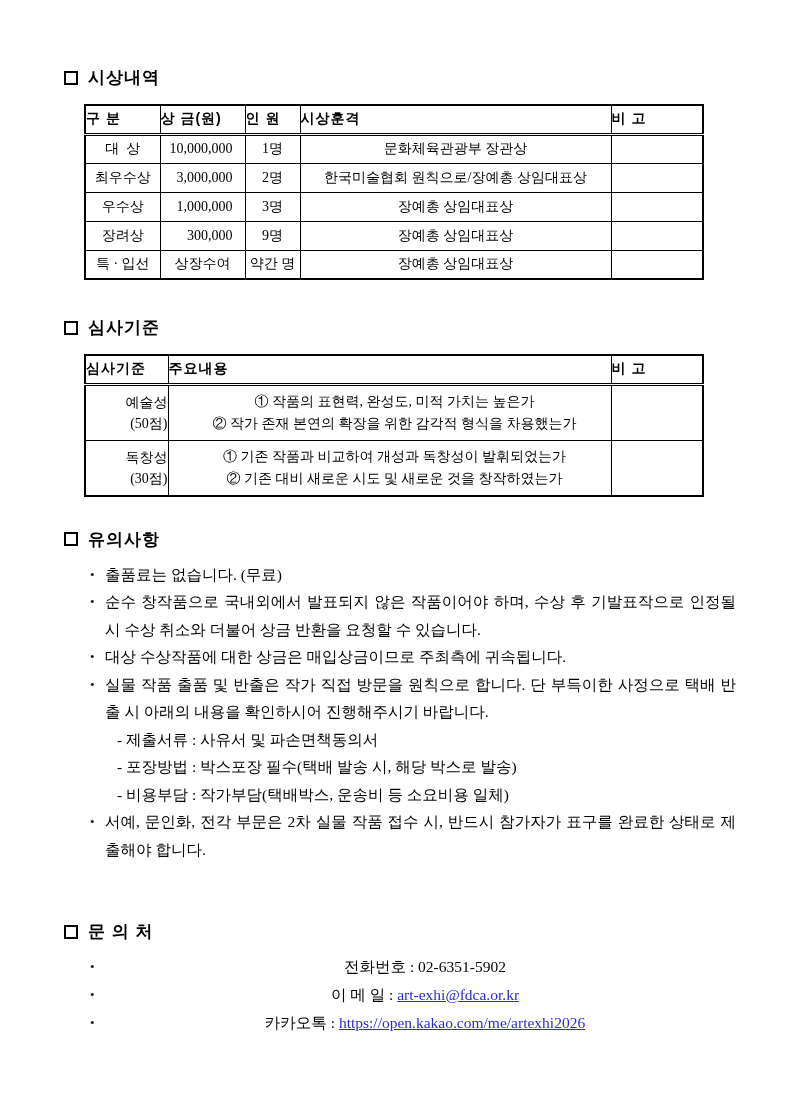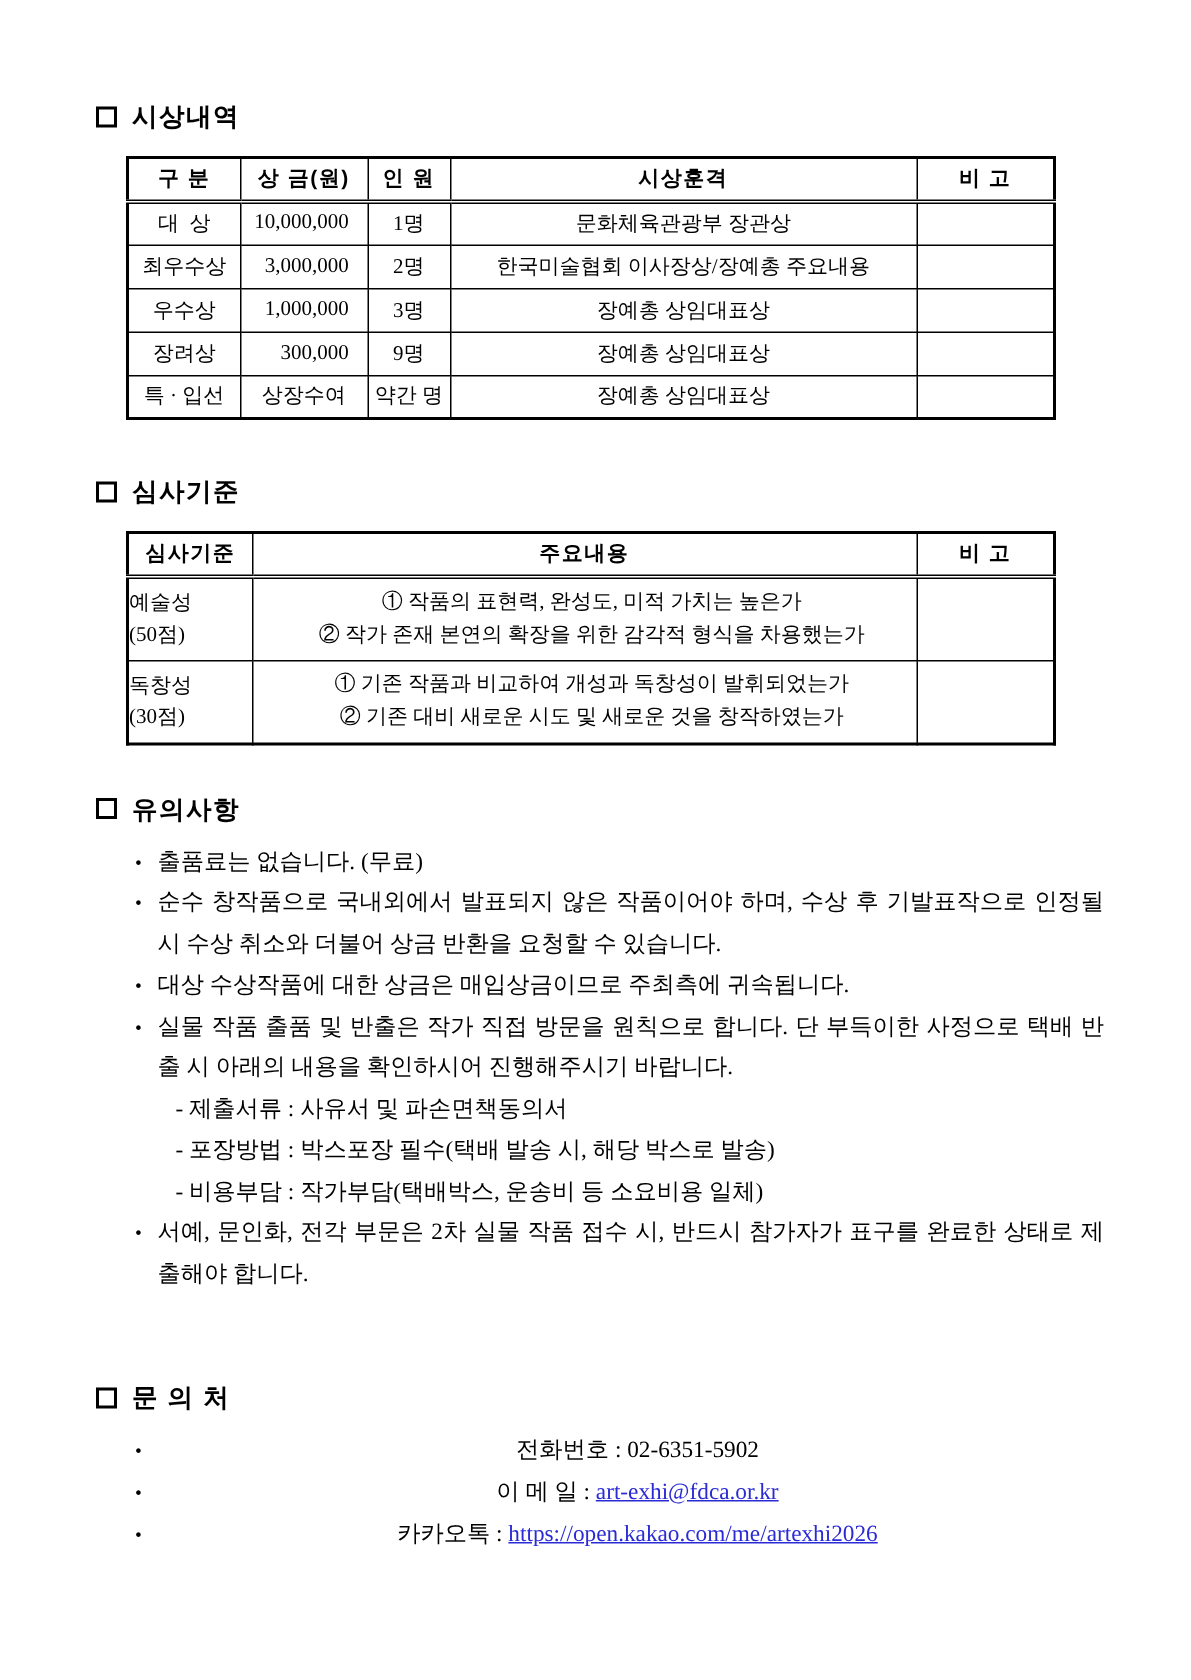--- a/index.html
+++ b/index.html
@@ -34,29 +34,29 @@
     font-size: 14px;
   }
   table.tbl th, table.tbl td {
     border: 1px solid #000;
     vertical-align: middle;
     text-align: center;
   }
   table.tbl th {
     font-family: "Liberation Sans", "DejaVu Sans", sans-serif;
     font-weight: bold; font-size: 14px;
-    text-align: center;
+    text-align: left;
     height: 29px;
     border-bottom: 3px double #000;
     letter-spacing: 1px;
   }
   .awards-tbl td { height: 29px; text-align: center; white-space: pre; }
   .awards-tbl td.num { text-align: right; padding-right: 12px; }
   .criteria-tbl td { padding: 5px 0; }
-  .criteria-tbl td.crit-name { text-align: left; line-height: 21px; }
+  .criteria-tbl td.crit-name { text-align: right; line-height: 21px; }
   .criteria-tbl td.crit-items { padding-left: 10px; line-height: 22px; margin-left: 17px; }
   .criteria-tbl tr.r1 td, .criteria-tbl tr.r2 td { height: 48px; }
   .criteria-tbl tr.r3 td { height: 44px; }
 
   
   ul.doc-list { list-style: none; margin: 10px 0 0 24px; width: 648px; }
   ul.doc-list li {
     position: relative; padding-left: 17px;
     font-size: 15.5px; line-height: 27.5px;
     text-align: justify;
@@ -121,21 +121,21 @@
           <td>대  상</td>
           <td class="num">10,000,000</td>
           <td>1명</td>
           <td>문화체육관광부 장관상</td>
           <td></td>
         </tr>
         <tr>
           <td>최우수상</td>
           <td class="num">3,000,000</td>
           <td>2명</td>
-          <td>한국미술협회 이사장상/장예총 주요내용</td>
+          <td>한국미술협회 원칙으로/장예총 상임대표상</td>
           <td></td>
         </tr>
         <tr>
           <td>우수상</td>
           <td class="num">1,000,000</td>
           <td>3명</td>
           <td>장예총 상임대표상</td>
           <td></td>
         </tr>
         <tr>

